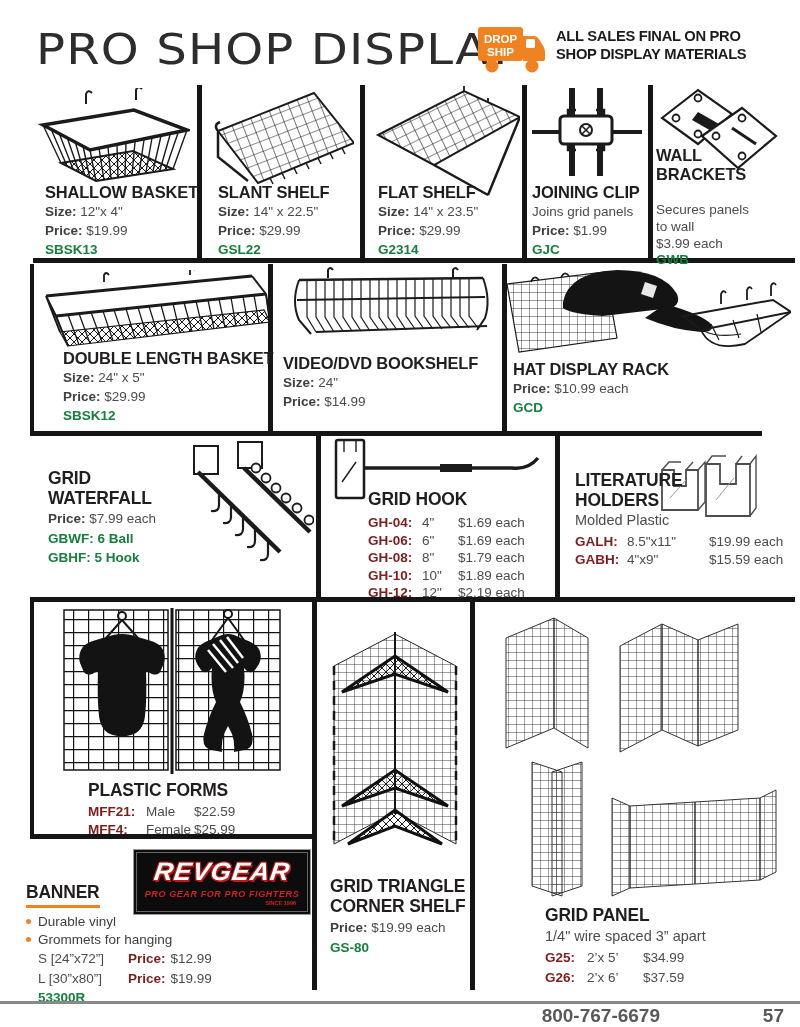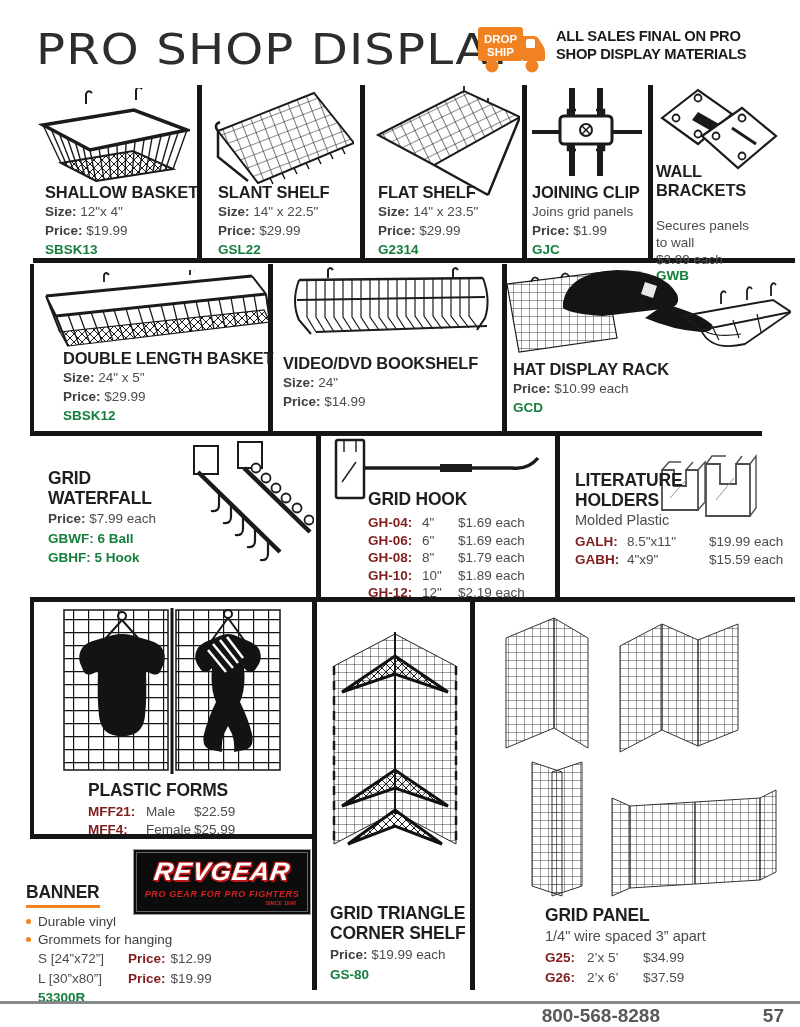--- a/index.html
+++ b/index.html
@@ -147,21 +147,21 @@
     <circle cx="26" cy="34" r="3.5" fill="none" stroke="#1b1b1b" stroke-width="1.8"></circle>
     <circle cx="48" cy="14" r="3.5" fill="none" stroke="#1b1b1b" stroke-width="1.8"></circle>
     <circle cx="48" cy="50" r="3.5" fill="none" stroke="#1b1b1b" stroke-width="1.8"></circle>
     <polygon points="48,28 90,52 84,60 42,36" fill="#1a1a1a"></polygon>
     <polygon points="52,52 92,24 126,52 88,84" fill="#fff" stroke="#1b1b1b" stroke-width="2.2"></polygon>
     <circle cx="66" cy="52" r="3.5" fill="none" stroke="#1b1b1b" stroke-width="1.8"></circle>
     <circle cx="92" cy="34" r="3.5" fill="none" stroke="#1b1b1b" stroke-width="1.8"></circle>
     <circle cx="92" cy="72" r="3.5" fill="none" stroke="#1b1b1b" stroke-width="1.8"></circle>
     <path d="M82 44l24 16" stroke="#1b1b1b" stroke-width="3"></path>
   </svg>
-  <div class="abs" style="left:656px;top:162px">
+  <div class="abs" style="left:656px;top:146px">
     <div class="ptitle">WALL</div>
     <div class="ptitle">BRACKETS</div>
     <div class="spec" style="margin-top:18px">Secures panels</div>
     <div class="spec">to wall</div>
     <div class="spec">$3.99 each</div>
     <div class="sku">GWB</div>
   </div>
 
   <div class="vline" style="left:30px;top:264px;height:167px;width:4px"></div>
   <div class="vline" style="left:268px;top:264px;height:167px"></div>
@@ -365,21 +365,21 @@
 
   <svg class="img" style="left:322px;top:608px" width="146" height="240" viewBox="0 0 146 240" preserveAspectRatio="none">
     <polygon points="12,58 73,26 73,204 12,236" fill="url(#wireLite)" stroke="#222" stroke-width="1"></polygon>
     <polygon points="73,26 134,58 134,236 73,204" fill="url(#wireLite)" stroke="#222" stroke-width="1"></polygon>
     <path d="M73 24V206" stroke="#161616" stroke-width="2"></path>
     <path d="M12 58V236M134 58V236" stroke="#161616" stroke-width="2.5" stroke-dasharray="9 6"></path>
     <polygon points="20,84 73,48 126,84 73,66" fill="url(#hatch)" stroke="#111" stroke-width="3"></polygon>
     <polygon points="20,198 73,162 126,198 73,180" fill="url(#hatch)" stroke="#111" stroke-width="3"></polygon>
     <polygon points="26,236 73,202 120,236 73,218" fill="url(#hatch)" stroke="#111" stroke-width="3"></polygon>
   </svg>
-  <div class="abs" style="left:330px;top:903px">
+  <div class="abs" style="left:330px;top:876px">
     <div class="ptitle big">GRID TRIANGLE</div>
     <div class="ptitle big">CORNER SHELF</div>
     <div class="spec" style="margin-top:4px"><b>Price:</b> <span>$19.99 each</span></div>
     <div class="sku" style="margin-top:3px">GS-80</div>
   </div>
 
   <svg class="img" style="left:492px;top:612px" width="296" height="288" viewBox="0 0 296 288" preserveAspectRatio="none">
     <polygon points="14,26 62,6 62,116 14,136" fill="url(#wireLite)" stroke="#333" stroke-width="1"></polygon>
     <polygon points="62,6 96,26 96,136 62,116" fill="url(#wireLite)" stroke="#333" stroke-width="1"></polygon>
     <polygon points="128,34 170,12 170,118 128,140" fill="url(#wireLite)" stroke="#333" stroke-width="1"></polygon>
@@ -403,16 +403,16 @@
         </div>
       <div class="trow" style="margin-top:2px">
           <b class="c1g">G26:</b>
           <span class="c2g">2’x 6’</span>
           <span>$37.59</span>
         </div>
     </div>
   </div>
 
   <div class="hline" style="left:0;top:1001px;width:800px;height:3px;background:#87888a"></div>
-  <div class="footer-num" style="right:140px">800-568-8288</div>
+  <div class="footer-num" style="right:140px">800-767-6679</div>
   <div class="footer-num" style="right:16px">57</div>
 
 </div>
 
 </body></html>

